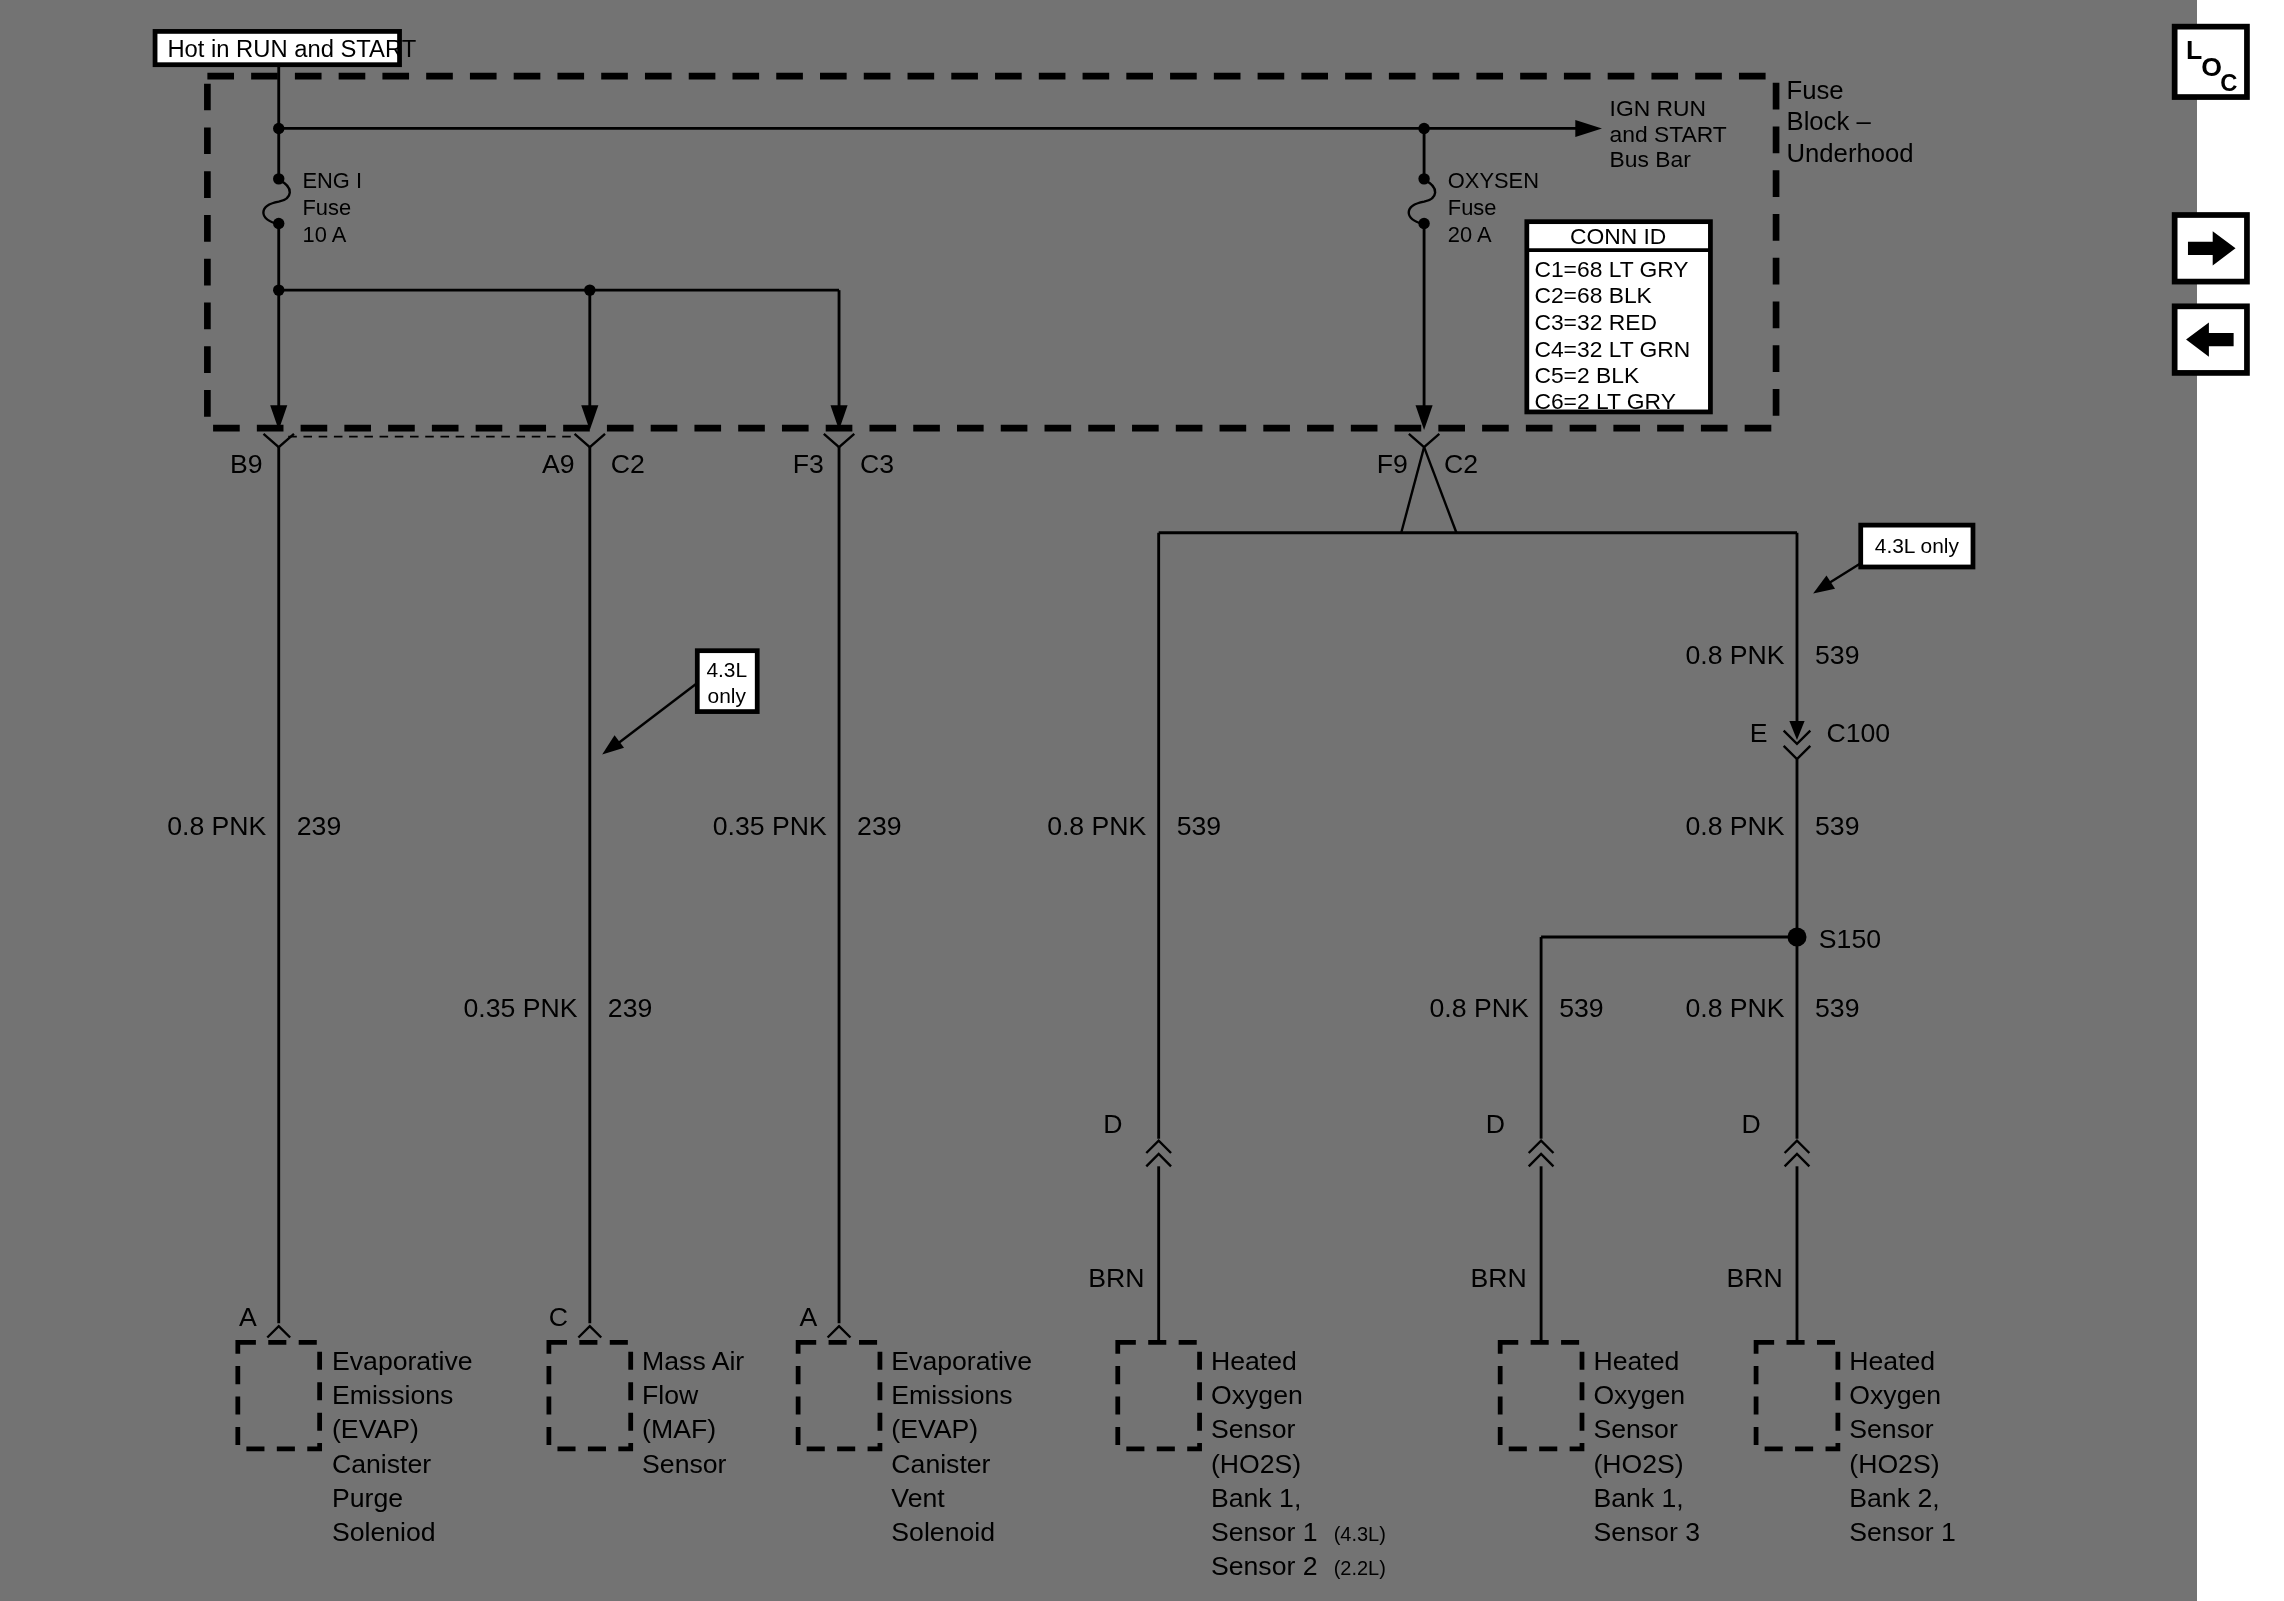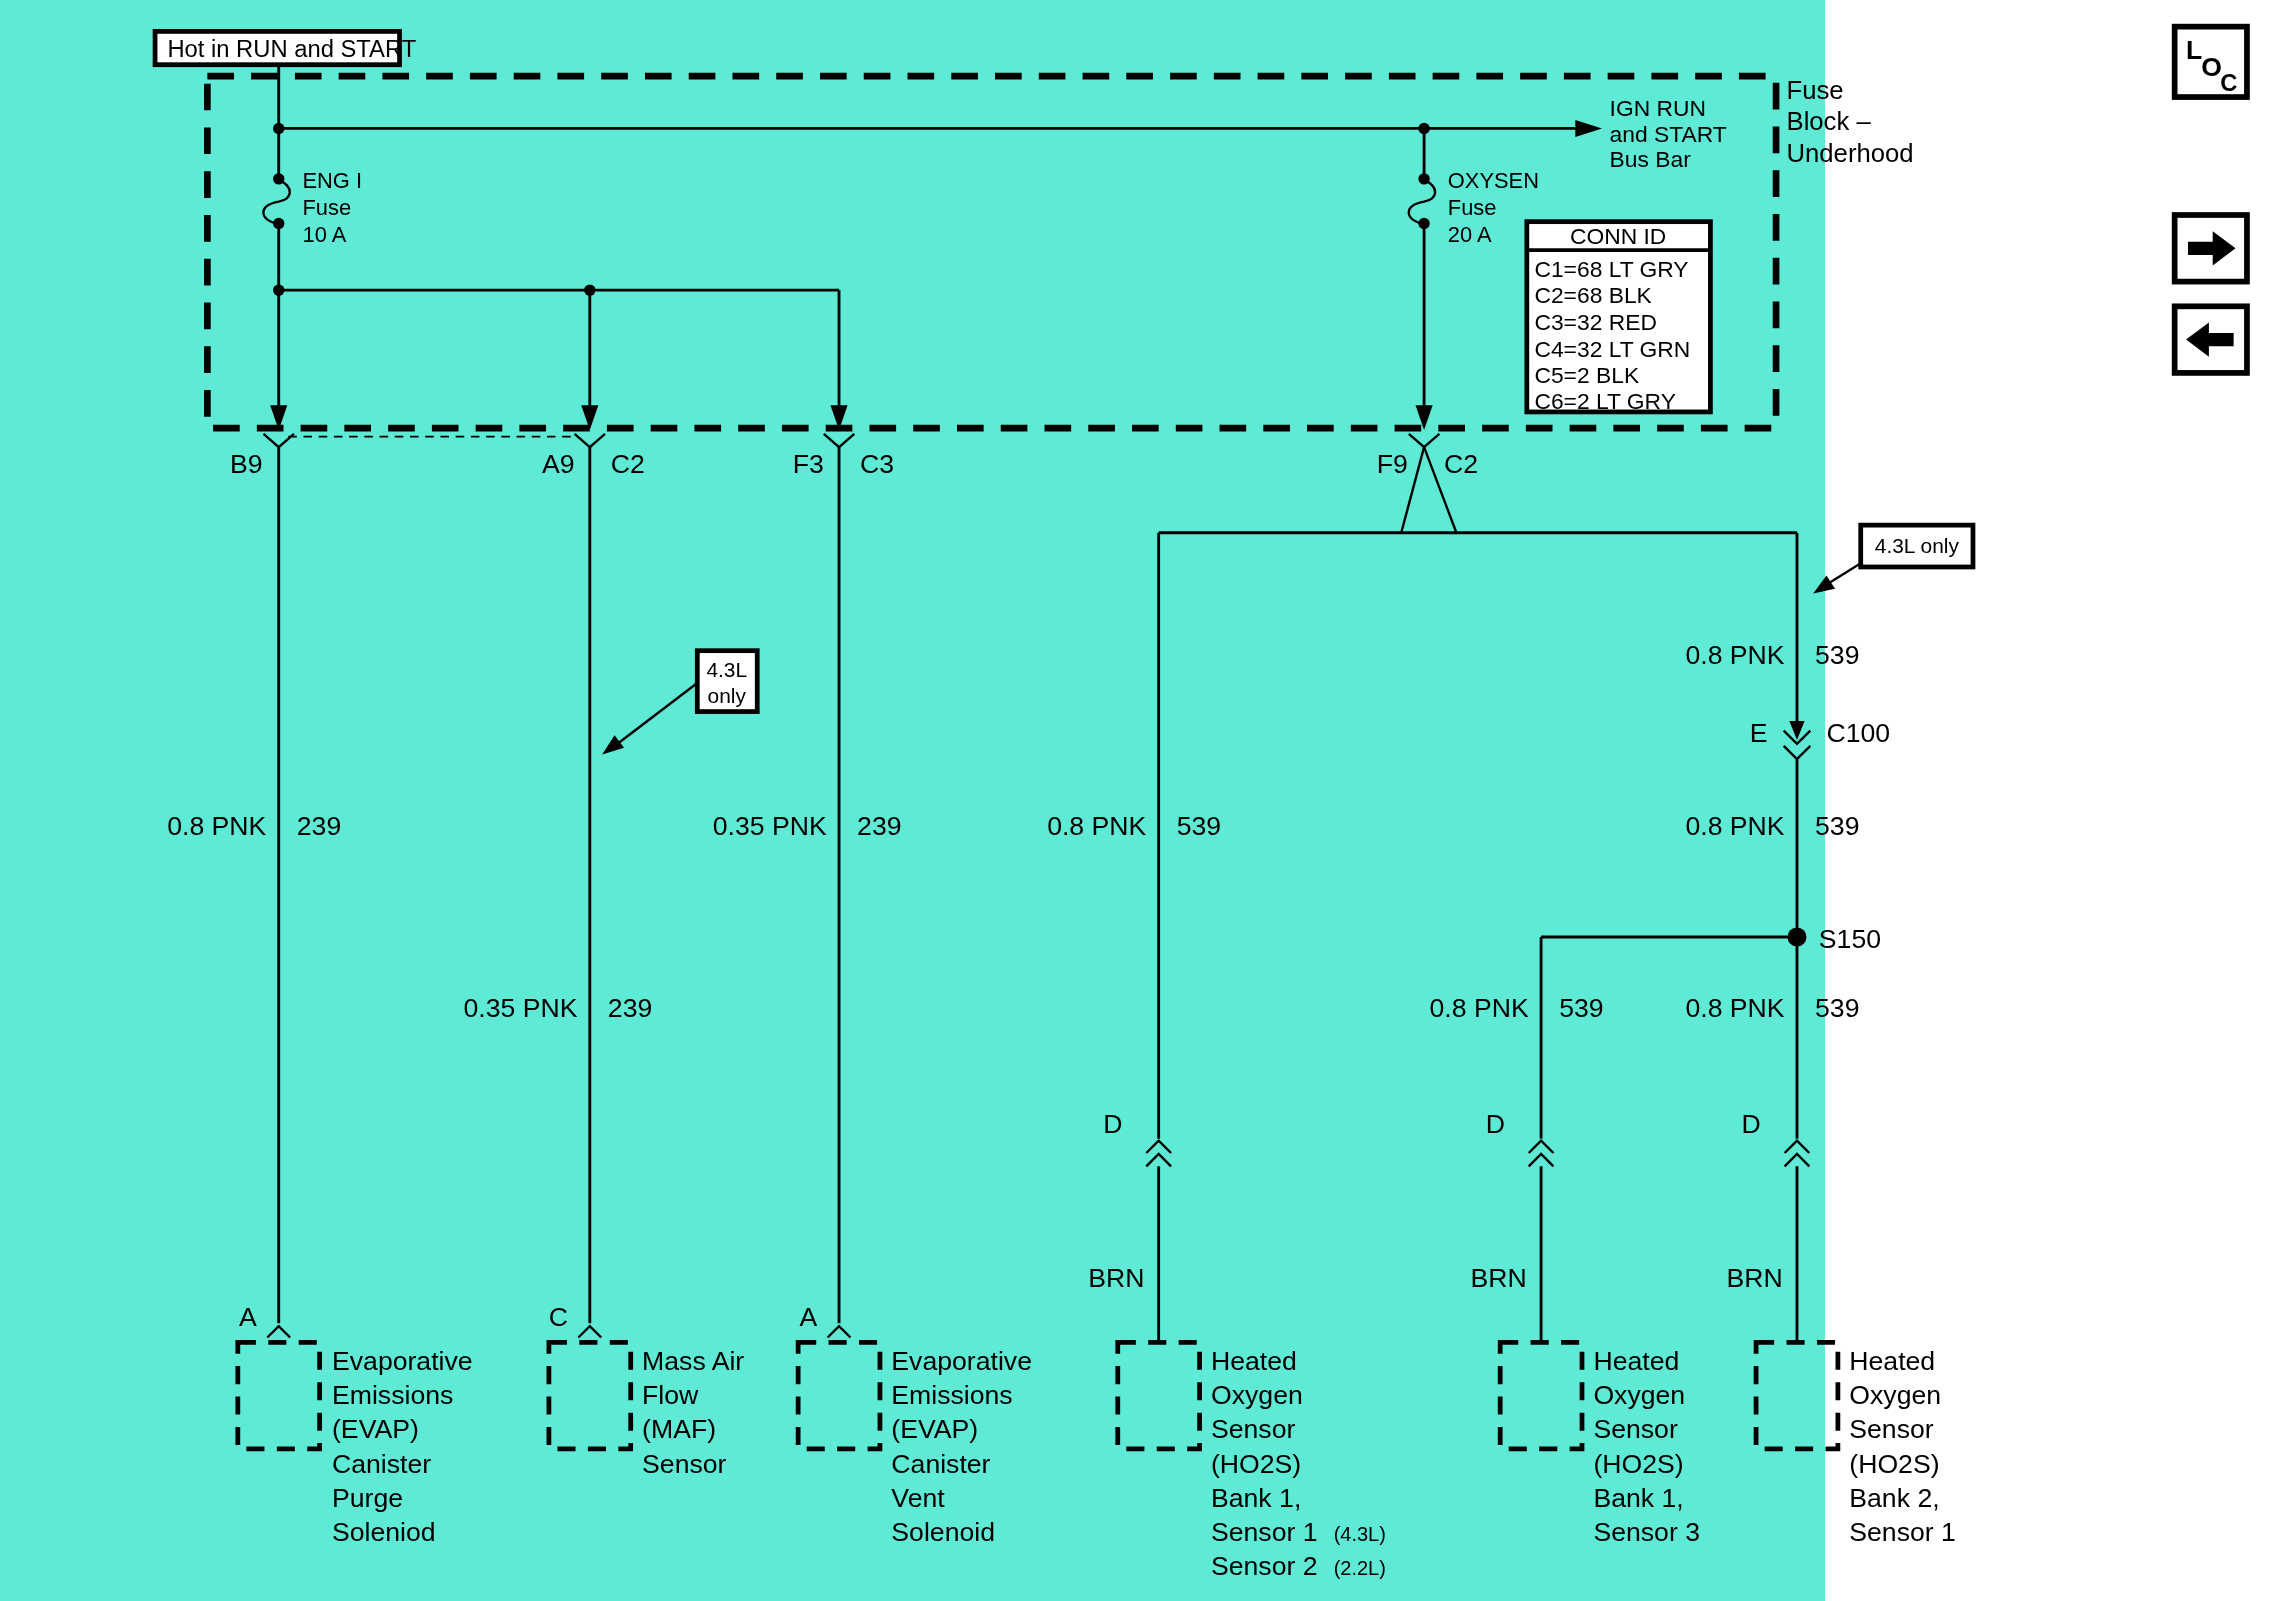--- a/index.html
+++ b/index.html
@@ -1,16 +1,16 @@
 <!DOCTYPE html>
 <html style="font-size:15px"><head>
 <meta charset="utf-8">
 <style>
   html,body{margin:0;padding:0;background:#ffffff}
-  .page{width:1825px;height:1602px;background:#5eead4;position:relative}
+  .page{width:2197px;height:1602px;background:#737373;position:relative}
   svg{display:block}
   .w  {stroke:#000;stroke-width:3;fill:none}
   .w2 {stroke:#000;stroke-width:2.5;fill:none}
   .dashblock{stroke:#000;stroke-width:7;fill:none;stroke-dasharray:28 18}
   .dashcomp {stroke:#000;stroke-width:5;fill:none;stroke-dasharray:19 13}
   .dashthin {stroke:#000;stroke-width:2;fill:none;stroke-dasharray:9 7}
   .box {stroke:#000;stroke-width:5;fill:#fff}
   .box6{stroke:#000;stroke-width:6;fill:#fff}
   .dot{fill:#000;stroke:none}
   .arr{fill:#000;stroke:none}

